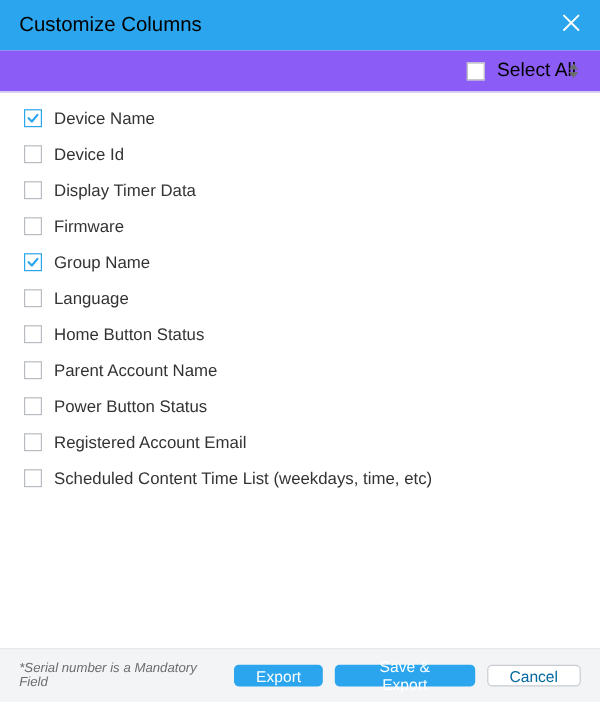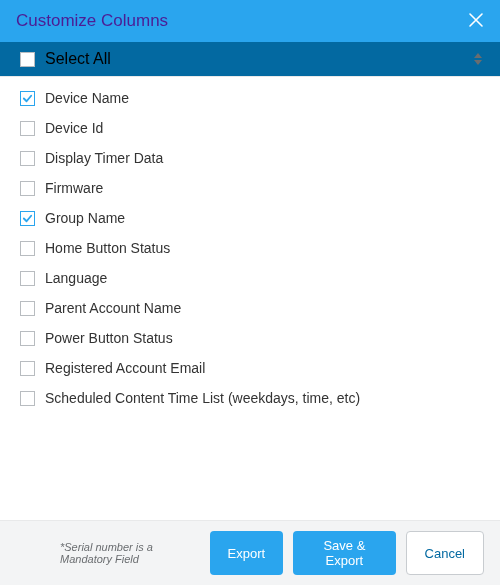--- a/index.html
+++ b/index.html
@@ -7,41 +7,42 @@
     font-family: -apple-system, BlinkMacSystemFont, "Segoe UI", Arial, sans-serif;
     background: #fff;
     width: 500px;
     height: 585px;
     overflow: hidden;
     display: flex;
     flex-direction: column;
   }
   .header {
     background: #2aa5ee;
-    color: #4c1d95;
+    color: #000000;
     height: 42px;
     display: flex;
     align-items: center;
     justify-content: space-between;
     padding: 0 16px;
     font-size: 17px;
     font-weight: 400;
   }
   .close-icon {
     cursor: pointer;
     font-size: 20px;
     line-height: 1;
   }
   .selectall-row {
-    background: #0369a1;
+    background: #8b5cf6;
     border-bottom: 1px solid #e8e9ea;
     padding: 8px 20px;
     display: flex;
     align-items: center;
     position: relative;
+    justify-content: flex-end;
   }
   .selectall-row .sort {
     position: absolute;
     right: 18px;
     display: flex;
     flex-direction: column;
     gap: 2px;
     cursor: pointer;
   }
   .sort .tri { width:0;height:0;border-left:4px solid transparent;border-right:4px solid transparent;}
@@ -84,24 +85,23 @@
     display: flex;
     align-items: center;
     justify-content: flex-end;
     gap: 10px;
   }
   .footer .note {
     font-style: italic;
     font-size: 11px;
     color: #6a6d70;
     margin-right: auto;
-    margin-left: 44px;
   }
   .btn {
-    height: 44px;
+    height: 18px;
     padding: 0 18px;
     font-size: 13px;
     border-radius: 4px;
     cursor: pointer;
     border: none;
     display: inline-flex;
     align-items: center;
     justify-content: center;
   }
   .btn-primary { background:#2aa5ee; color:#fff; }
@@ -158,25 +158,25 @@
     <div class="row">
       <span class="checkbox checked">
         <svg viewBox="0 0 12 12">
           <path d="M2 6 L5 9 L10 3" stroke="#2aa5ee" stroke-width="2" fill="none" stroke-linecap="round" stroke-linejoin="round"></path>
         </svg>
       </span>
       <span class="label">Group Name</span>
     </div>
     <div class="row">
       <span class="checkbox"></span>
-      <span class="label">Home Button Status</span>
+      <span class="label">Language</span>
     </div>
     <div class="row">
       <span class="checkbox"></span>
-      <span class="label">Language</span>
+      <span class="label">Home Button Status</span>
     </div>
     <div class="row">
       <span class="checkbox"></span>
       <span class="label">Parent Account Name</span>
     </div>
     <div class="row">
       <span class="checkbox"></span>
       <span class="label">Power Button Status</span>
     </div>
     <div class="row">

